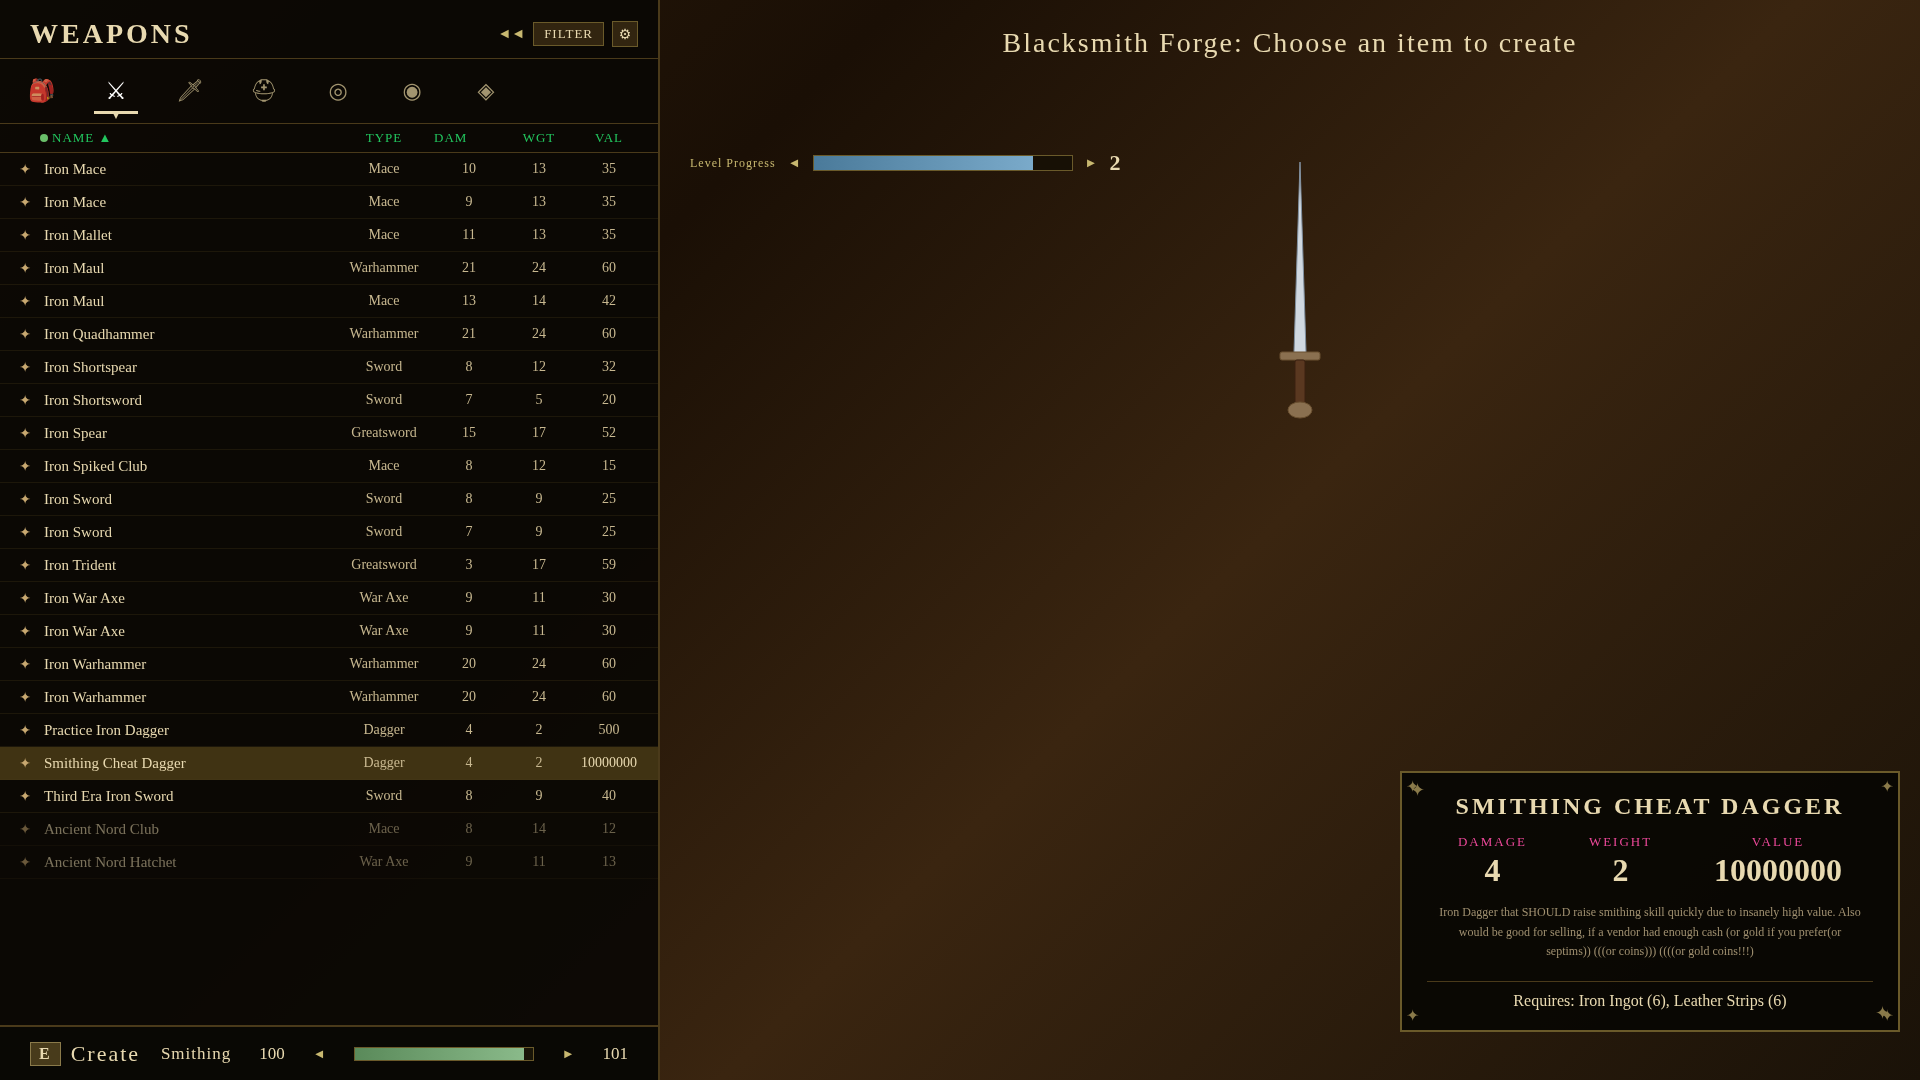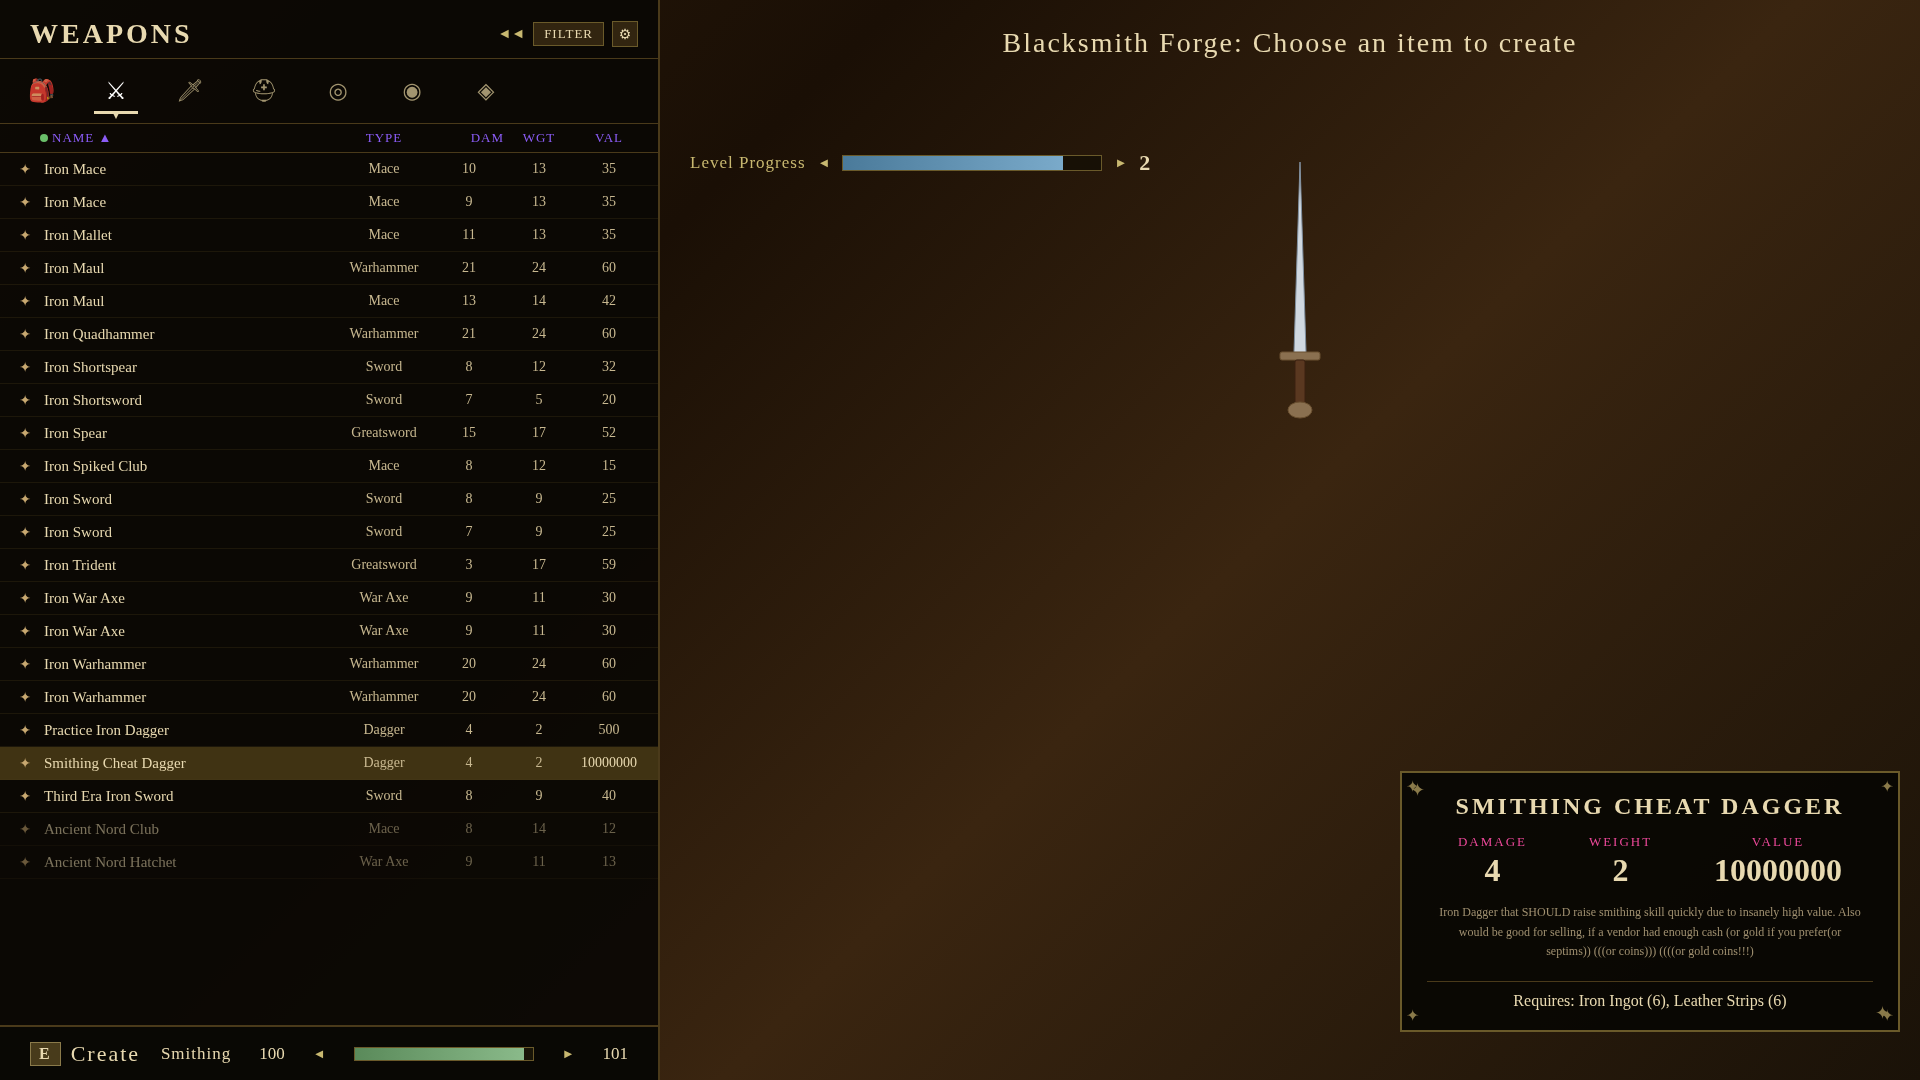--- a/index.html
+++ b/index.html
@@ -104,21 +104,21 @@
       font-size: 14px;
     }
 
     
     .table-header {
       display: grid;
       grid-template-columns: 1fr 100px 70px 70px 70px;
       padding: 6px 14px 6px 40px;
       border-bottom: 1px solid #4a3a1a;
       font-size: 13px;
-      color: #8b5cf6;
+      color: #22c55e;
       letter-spacing: 1px;
     }
 
     .col-name {
       display: flex;
       align-items: center;
       gap: 4px;
     }
 
     .sort-dot {
@@ -280,21 +280,21 @@
     }
 
     .level-progress-row {
       display: flex;
       align-items: center;
       gap: 12px;
       margin-top: 8px;
     }
 
     .lp-label {
-      font-size: 17px;
+      font-size: 12px;
       color: #c8b870;
       letter-spacing: 1px;
     }
 
     .lp-bar-outer {
       width: 260px;
       height: 16px;
       background: rgba(20, 15, 5, 0.8);
       border: 1px solid #6a5a2a;
     }
@@ -508,21 +508,21 @@
     <div class="cat-icon">◉</div>
     <div class="cat-icon">◈</div>
   </div>
 
   <div class="table-header">
     <div class="col-name">
       <span class="sort-dot"></span>
       <span>NAME ▲</span>
     </div>
     <div style="text-align:center;">TYPE</div>
-    <div style="text-align:right;">DAM</div>
+    <div style="text-align:left;">DAM</div>
     <div style="text-align:center;">WGT</div>
     <div style="text-align:center;">VAL</div>
   </div>
 
   <div class="table-body" id="table-body">
   <div class="table-row">
       <div class="row-name">
         <span class="row-icon">✦</span>
         <span>Iron Mace</span>
       </div>

